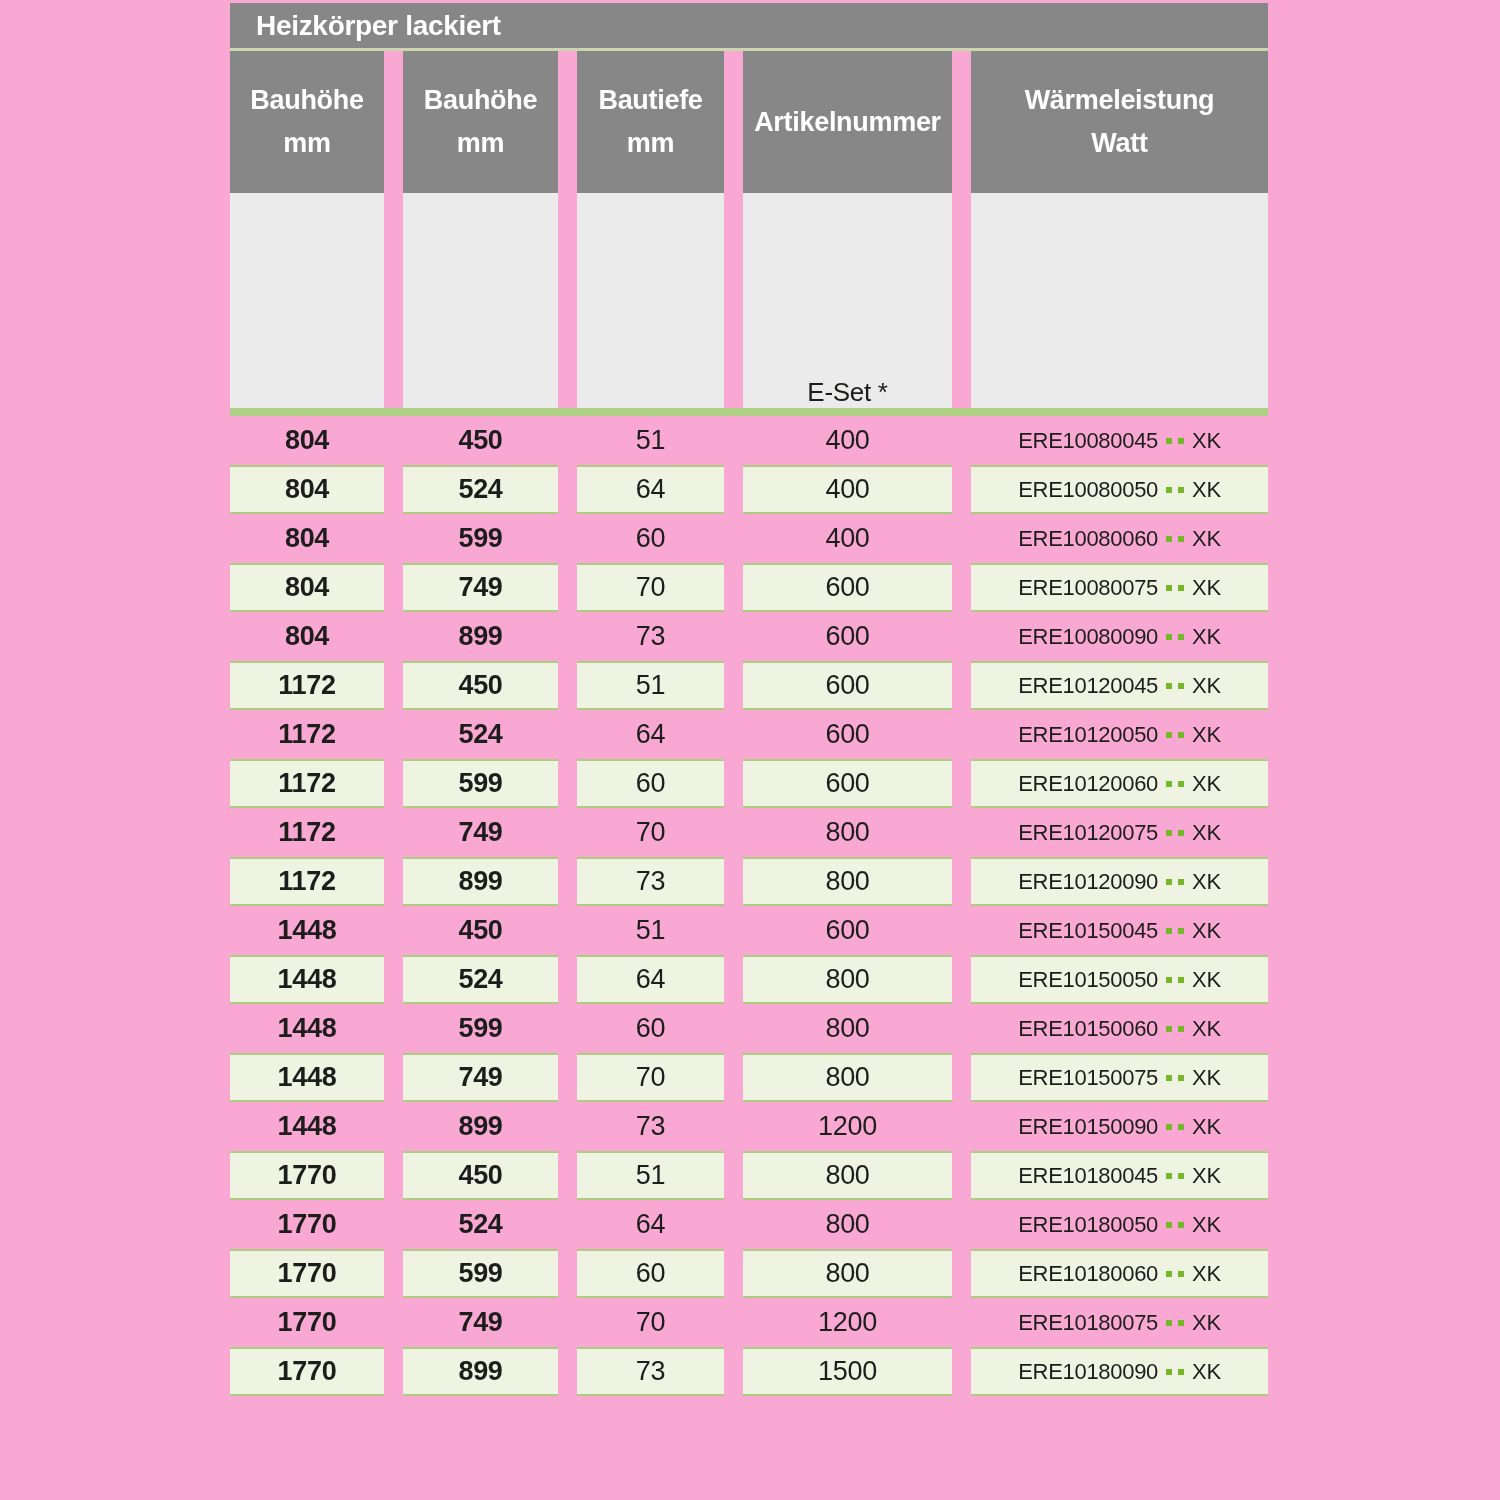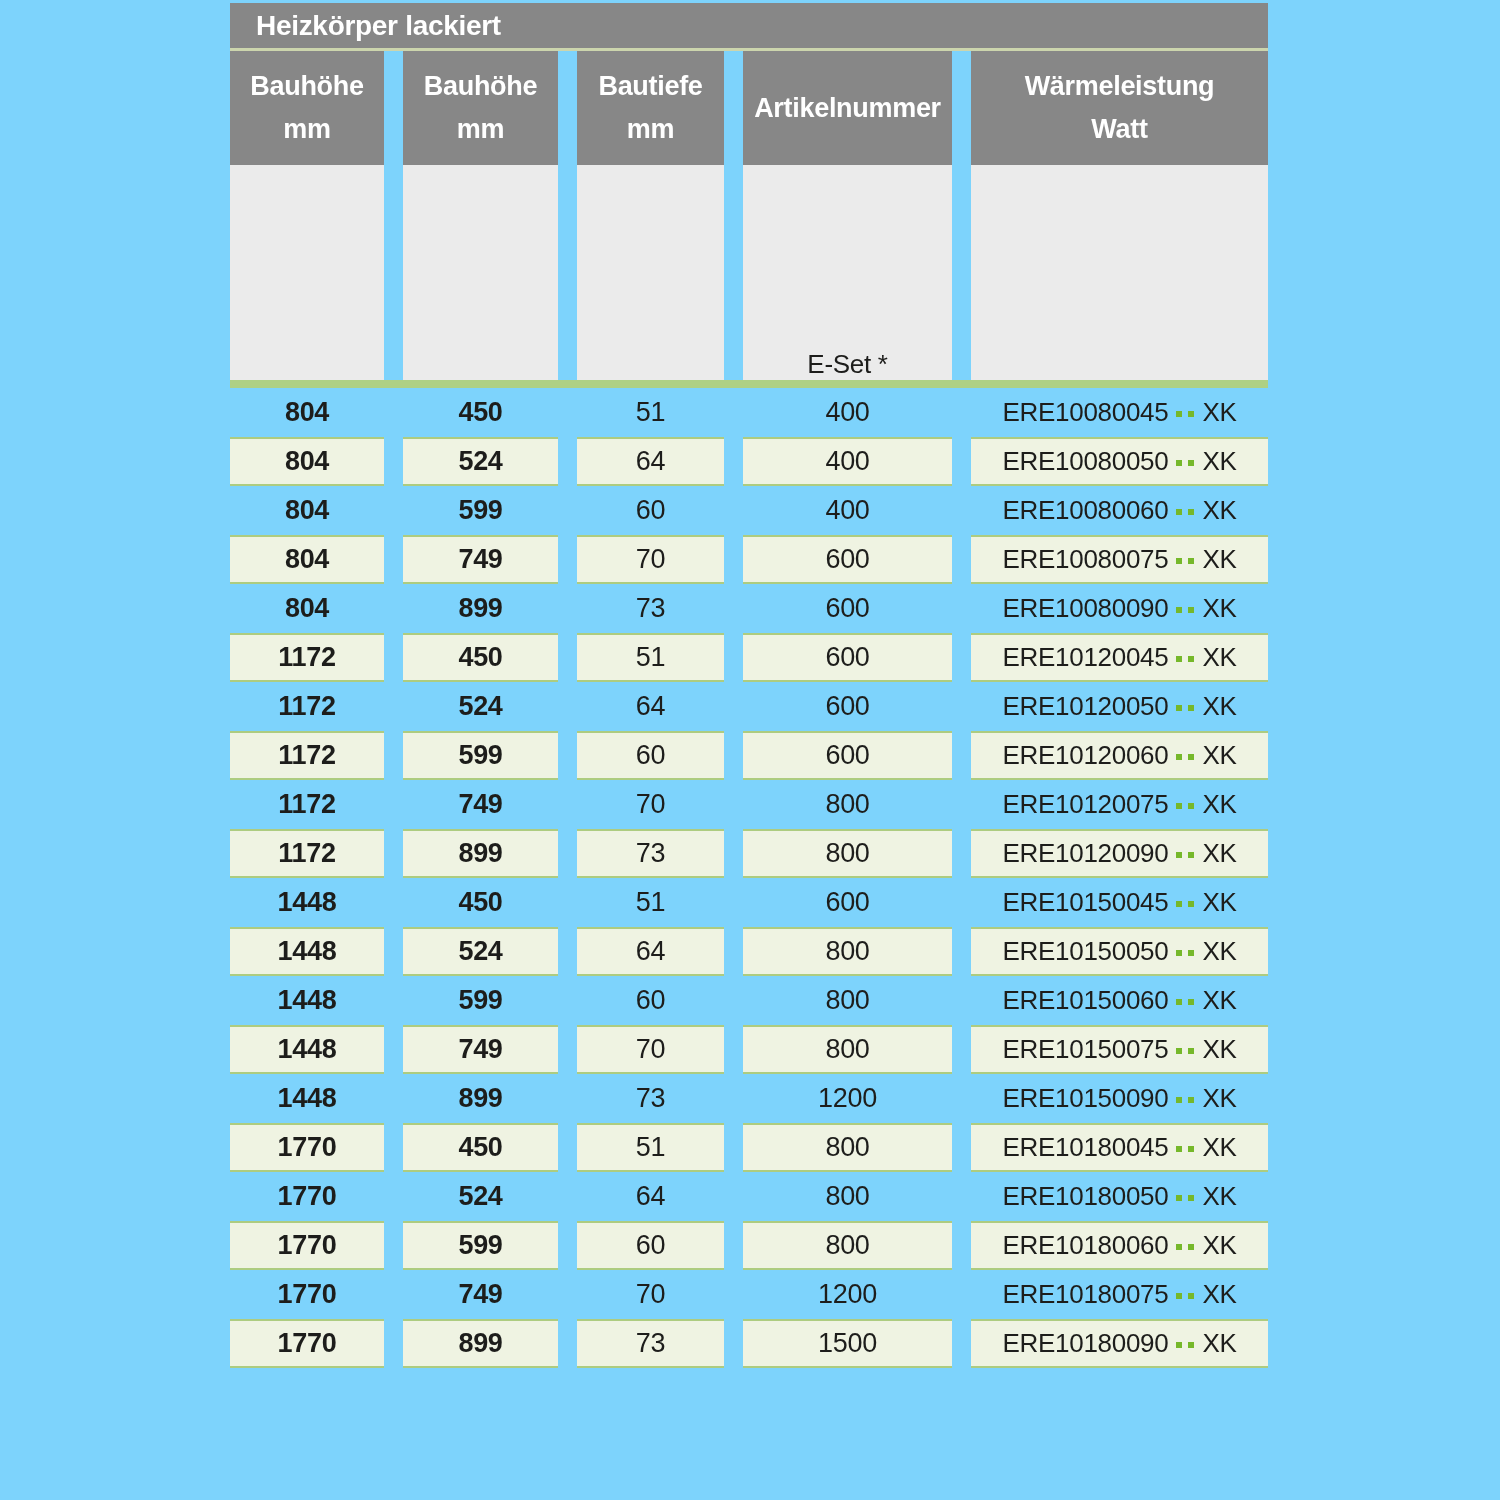--- a/index.html
+++ b/index.html
@@ -10,33 +10,33 @@
     --row-green-bg:#eff3e2;
     --row-green-border:#adcc80;
     --dot-green:#76b82a;
     --text-dark:#1d1d1b;
     --cols:154px 155px 147px 209px 297px;
     --colgap:19px;
   }
   *{box-sizing:border-box;margin:0;padding:0;}
   html,body{width:1500px;height:1500px;background:#ffffff;overflow:hidden;}
   body{font-family:"Liberation Sans", sans-serif;color:var(--text-dark);}
-  .page{position:relative;width:1500px;height:1500px;background:#7dd3fc;}
+  .page{position:relative;width:1500px;height:1500px;background:#f9a8d4;}
   .spec-table{position:absolute;left:230px;top:3px;width:1038px;}
 
   .title-bar{
     height:45px;background:var(--header-gray);color:#fff;
     display:flex;align-items:center;padding-left:26px;
     font-size:28px;font-weight:bold;letter-spacing:-0.3px;
   }
   .title-underline{height:3px;background:var(--title-underline);}
 
   .grid{display:grid;grid-template-columns:var(--cols);column-gap:var(--colgap);}
 
-  .header-row{height:114px;}
+  .header-row{height:142px;}
   .hcell{
     background:var(--header-gray);color:#fff;
     display:flex;flex-direction:column;align-items:center;justify-content:center;
     font-size:27px;font-weight:bold;letter-spacing:-0.3px;line-height:43px;
     text-align:center;
   }
 
   .subheader-row{height:215px;}
   .scell{
     background:var(--subheader-gray);
@@ -52,21 +52,21 @@
   .data-row .cell{
     display:flex;align-items:center;justify-content:center;
     font-size:27px;letter-spacing:-0.3px;white-space:nowrap;
   }
   .data-row .cell.bold{font-weight:bold;}
   .data-row.tinted .cell{
     background:var(--row-green-bg);
     border-top:2px solid var(--row-green-border);
     border-bottom:2px solid var(--row-green-border);
   }
-  .cell.artikel{font-size:26px;}
+  .cell.artikel{font-size:22px;}
   .dots{display:inline-block;margin:0 5px;line-height:0;}
   .dots i{
     display:inline-block;width:6px;height:6px;margin:0 3px;
     background:var(--dot-green);
   }
 </style>
 </head>
 <body>
 
 <div class="page">

